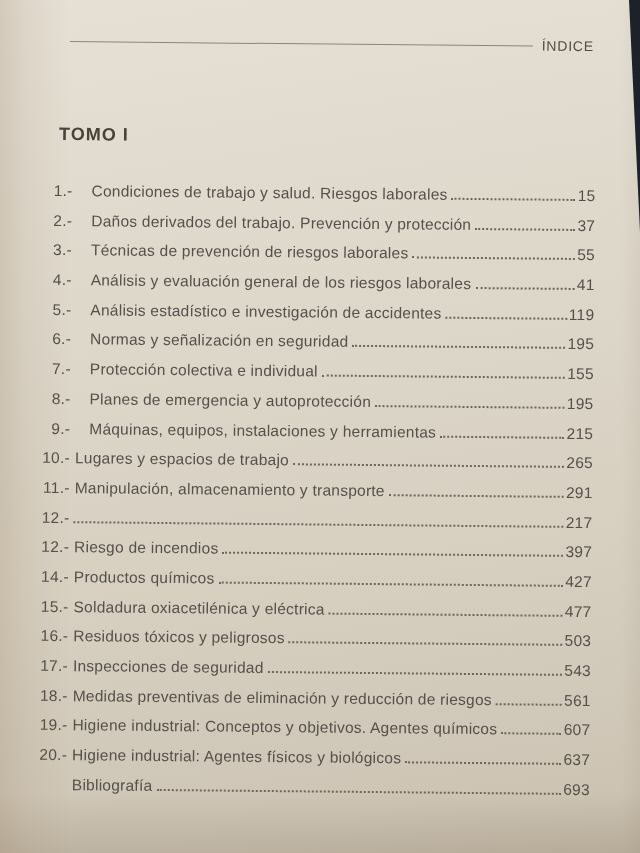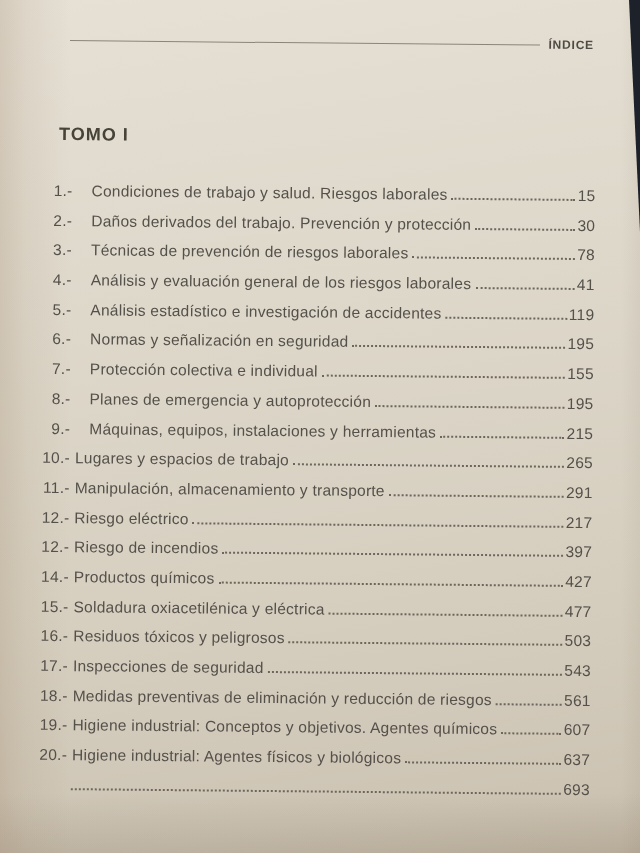--- a/index.html
+++ b/index.html
@@ -38,22 +38,22 @@
     transform-origin: 60px 40px;
     color: #54504a;
   }
 
   .header-row {
     position: absolute; top: 33px; left: 70px; right: 46px;
     display: flex; align-items: center; gap: 9px;
   }
   .header-rule { flex: 1; height: 1px; background: #8d8478; }
   .header-label {
-    font-size: 12px; letter-spacing: 0.8px;
-    color: #4f4b44; font-weight: bold;
+    font-size: 14px; letter-spacing: 0.8px;
+    color: #4f4b44; font-weight: normal;
   }
 
   .volume-title {
     position: absolute; top: 124px; left: 60px;
     margin: 0;
     font-size: 18px; font-weight: bold; letter-spacing: 1px;
     color: #474339;
   }
 
   ol.toc {
@@ -98,28 +98,28 @@
     <span class="num">1.-</span>
     <span class="entry-title">Condiciones de trabajo y salud. Riesgos laborales</span>
     <span class="dots"></span>
     <span class="pagenum">15</span>
   </li>
 
   <li>
     <span class="num">2.-</span>
     <span class="entry-title">Daños derivados del trabajo. Prevención y protección</span>
     <span class="dots"></span>
-    <span class="pagenum">30</span>
+    <span class="pagenum">37</span>
   </li>
 
   <li>
     <span class="num">3.-</span>
     <span class="entry-title">Técnicas de prevención de riesgos laborales</span>
     <span class="dots"></span>
-    <span class="pagenum">78</span>
+    <span class="pagenum">55</span>
   </li>
 
   <li>
     <span class="num">4.-</span>
     <span class="entry-title">Análisis y evaluación general de los riesgos laborales</span>
     <span class="dots"></span>
     <span class="pagenum">41</span>
   </li>
 
   <li>
@@ -166,21 +166,20 @@
 
   <li>
     <span class="num">11.-</span>
     <span class="entry-title">Manipulación, almacenamiento y transporte</span>
     <span class="dots"></span>
     <span class="pagenum">291</span>
   </li>
 
   <li>
     <span class="num">12.-</span>
-    <span class="entry-title">Riesgo eléctrico</span>
     <span class="dots"></span>
     <span class="pagenum">217</span>
   </li>
 
   <li>
     <span class="num">12.-</span>
     <span class="entry-title">Riesgo de incendios</span>
     <span class="dots"></span>
     <span class="pagenum">397</span>
   </li>
@@ -229,18 +228,19 @@
 
   <li>
     <span class="num">20.-</span>
     <span class="entry-title">Higiene industrial: Agentes físicos y biológicos</span>
     <span class="dots"></span>
     <span class="pagenum">637</span>
   </li>
 
   <li>
     <span class="num"></span>
+    <span class="entry-title">Bibliografía</span>
     <span class="dots"></span>
     <span class="pagenum">693</span>
   </li>
 </ol>
   </div>
 </div>
 
 </body></html>

